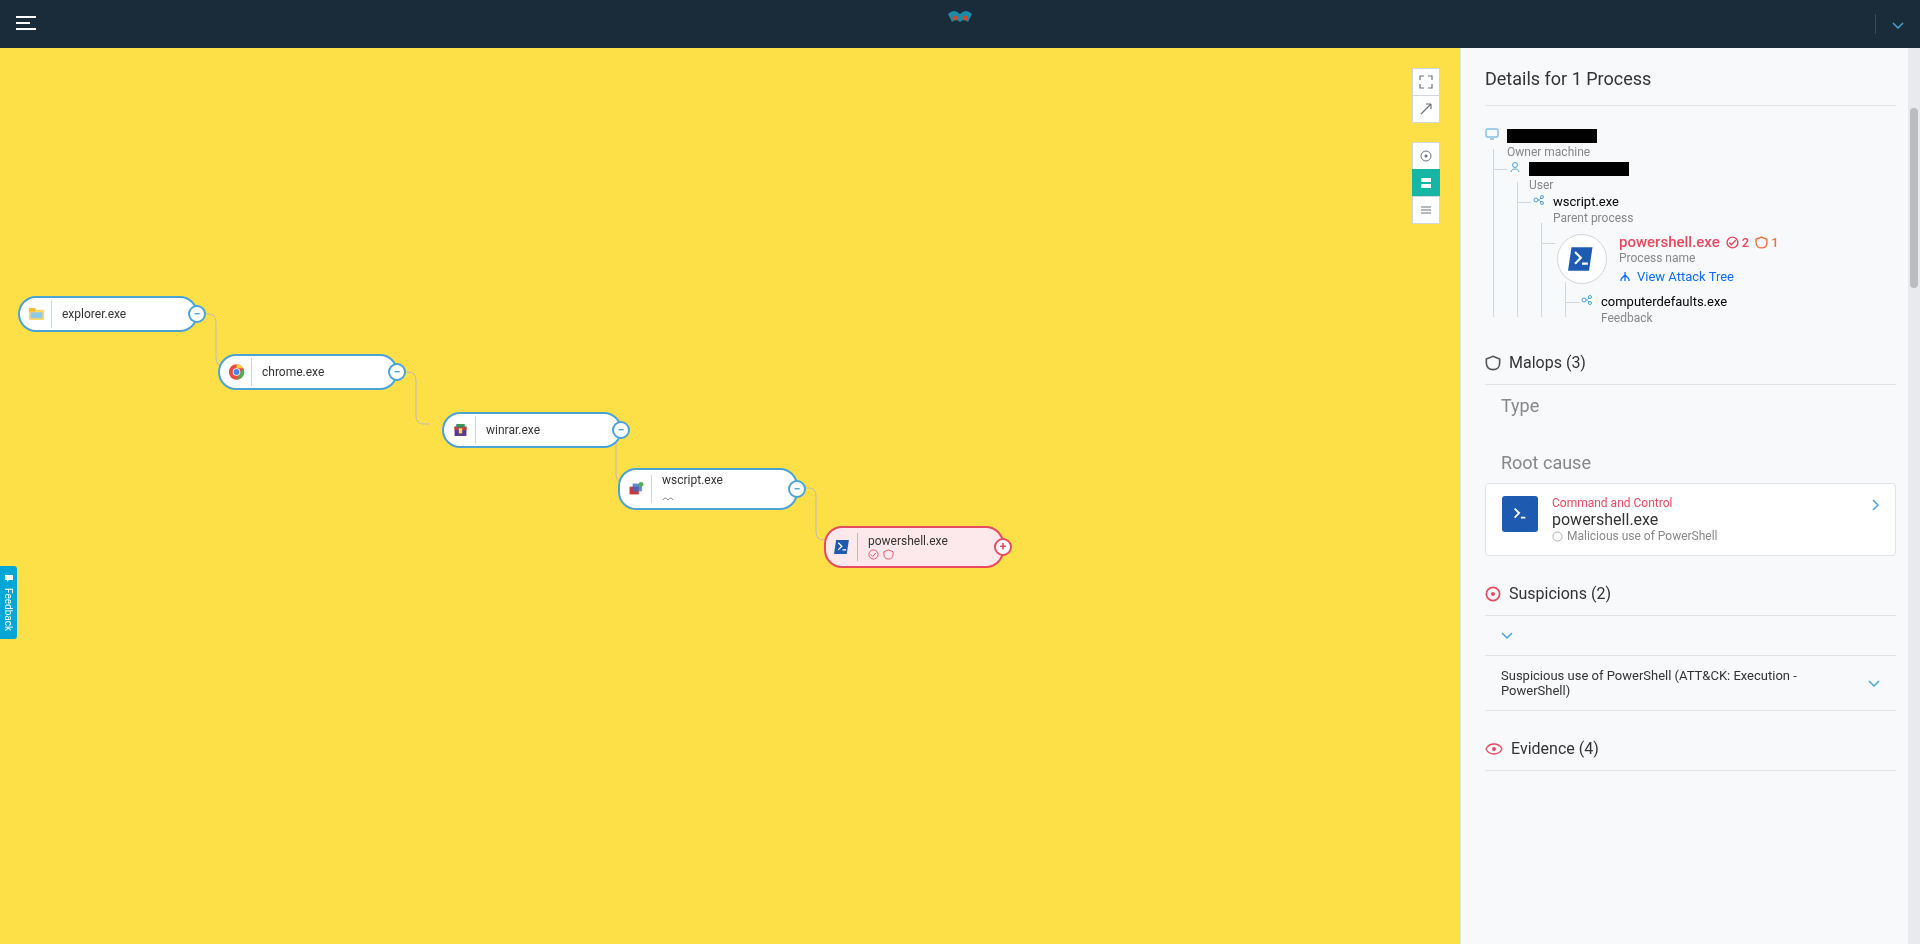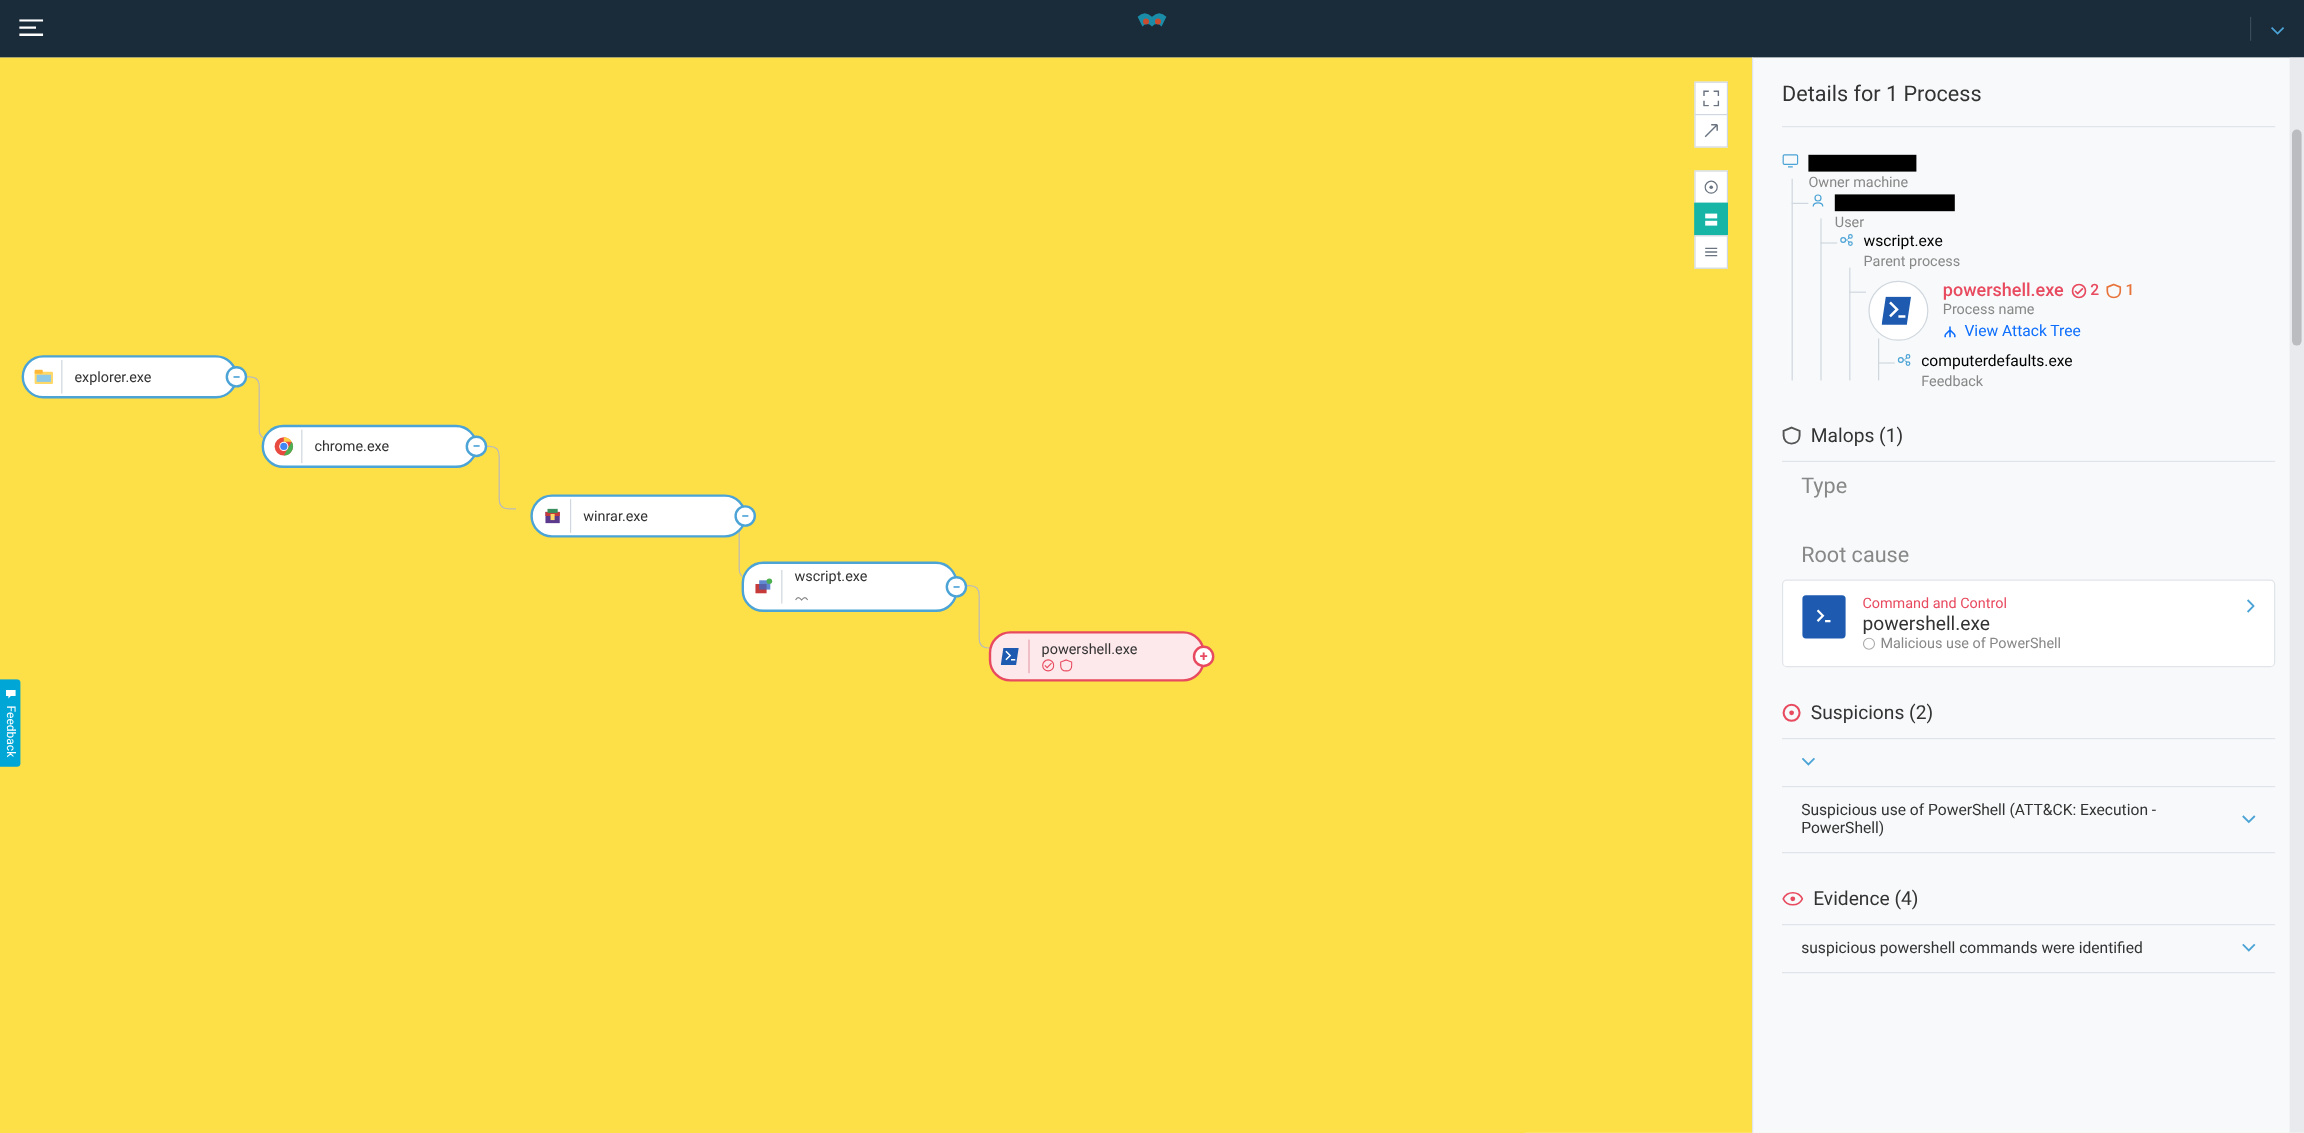--- a/index.html
+++ b/index.html
@@ -290,21 +290,21 @@
           </div>
         </div>
       </div>
     </div>
 
     <div class="section">
       <div class="section-h">
         <svg width="16" height="16" viewBox="0 0 12 12">
             <path d="M6 1l5 2v3c0 3-2 5-5 5s-5-2-5-5V3z" stroke="#555" fill="none" stroke-width="1.2"></path>
           </svg>
-        <span>Malops (1)</span>
+        <span>Malops (3)</span>
       </div>
       <div class="table-head">
         <span>Type</span>
           <span>Root cause</span>
       </div>
       <div class="malop-card">
         <div class="ps-badge">
             <svg width="22" height="18" viewBox="0 0 24 20">
               <path d="M6 4l5 5-5 5M13 14h5" stroke="#fff" stroke-width="2" fill="none"></path>
             </svg>
@@ -347,26 +347,20 @@
     </div>
 
     <div class="section">
       <div class="section-h">
         <svg width="18" height="12" viewBox="0 0 18 12">
             <path d="M1 6c2-4 6-5 8-5s6 1 8 5c-2 4-6 5-8 5s-6-1-8-5z" stroke="#e84a5f" fill="none" stroke-width="1.3"></path>
             <circle cx="9" cy="6" r="2" fill="#e84a5f"></circle>
           </svg>
         <span>Evidence (4)</span>
       </div>
-      <div class="list-row">
-        <span>suspicious powershell commands were identified</span>
-        <span class="exp"><svg width="12" height="8" viewBox="0 0 12 8">
-              <path d="M1 1l5 5 5-5" stroke="currentColor" stroke-width="1.5" fill="none"></path>
-            </svg></span>
-      </div>
     </div>
 
     <div class="scrollbar-track"></div>
     <div class="scrollbar-thumb"></div>
   </div>
 </div>
 
 <div class="feedback-tab">
   <svg width="10" height="10" viewBox="0 0 10 10">
       <path d="M1 1h8v5H5l-2 2V6H1z" fill="#fff"></path>

